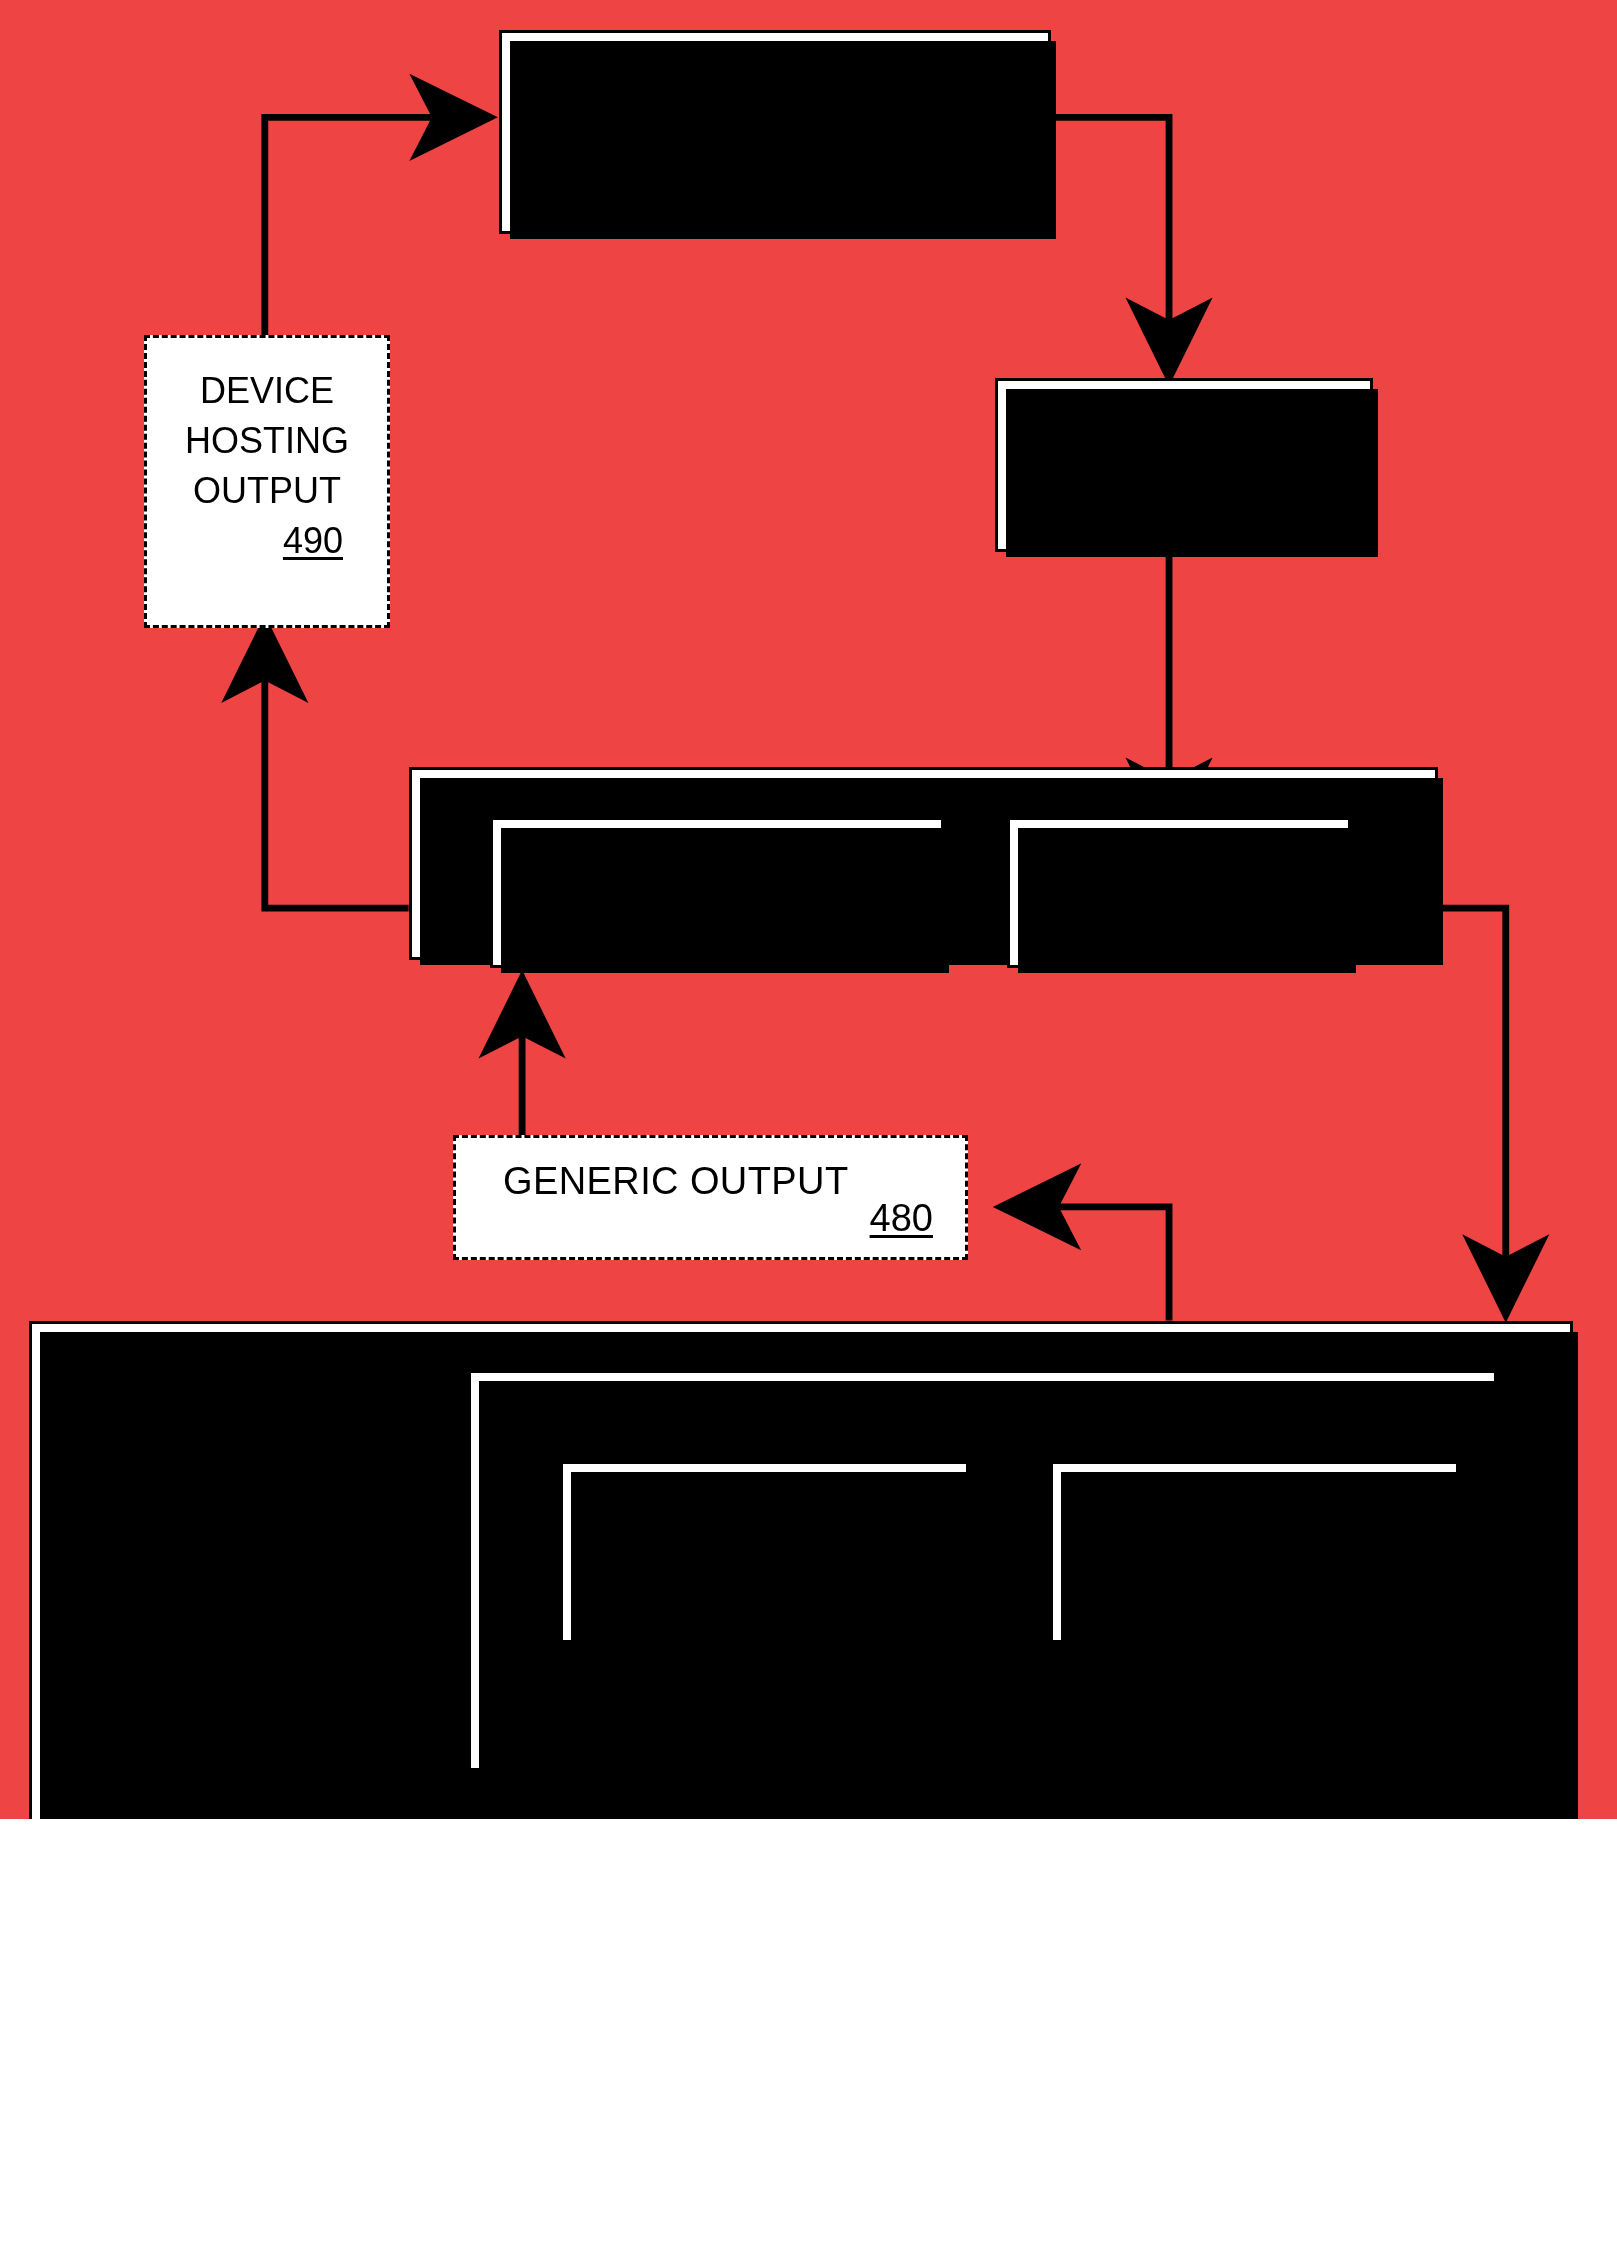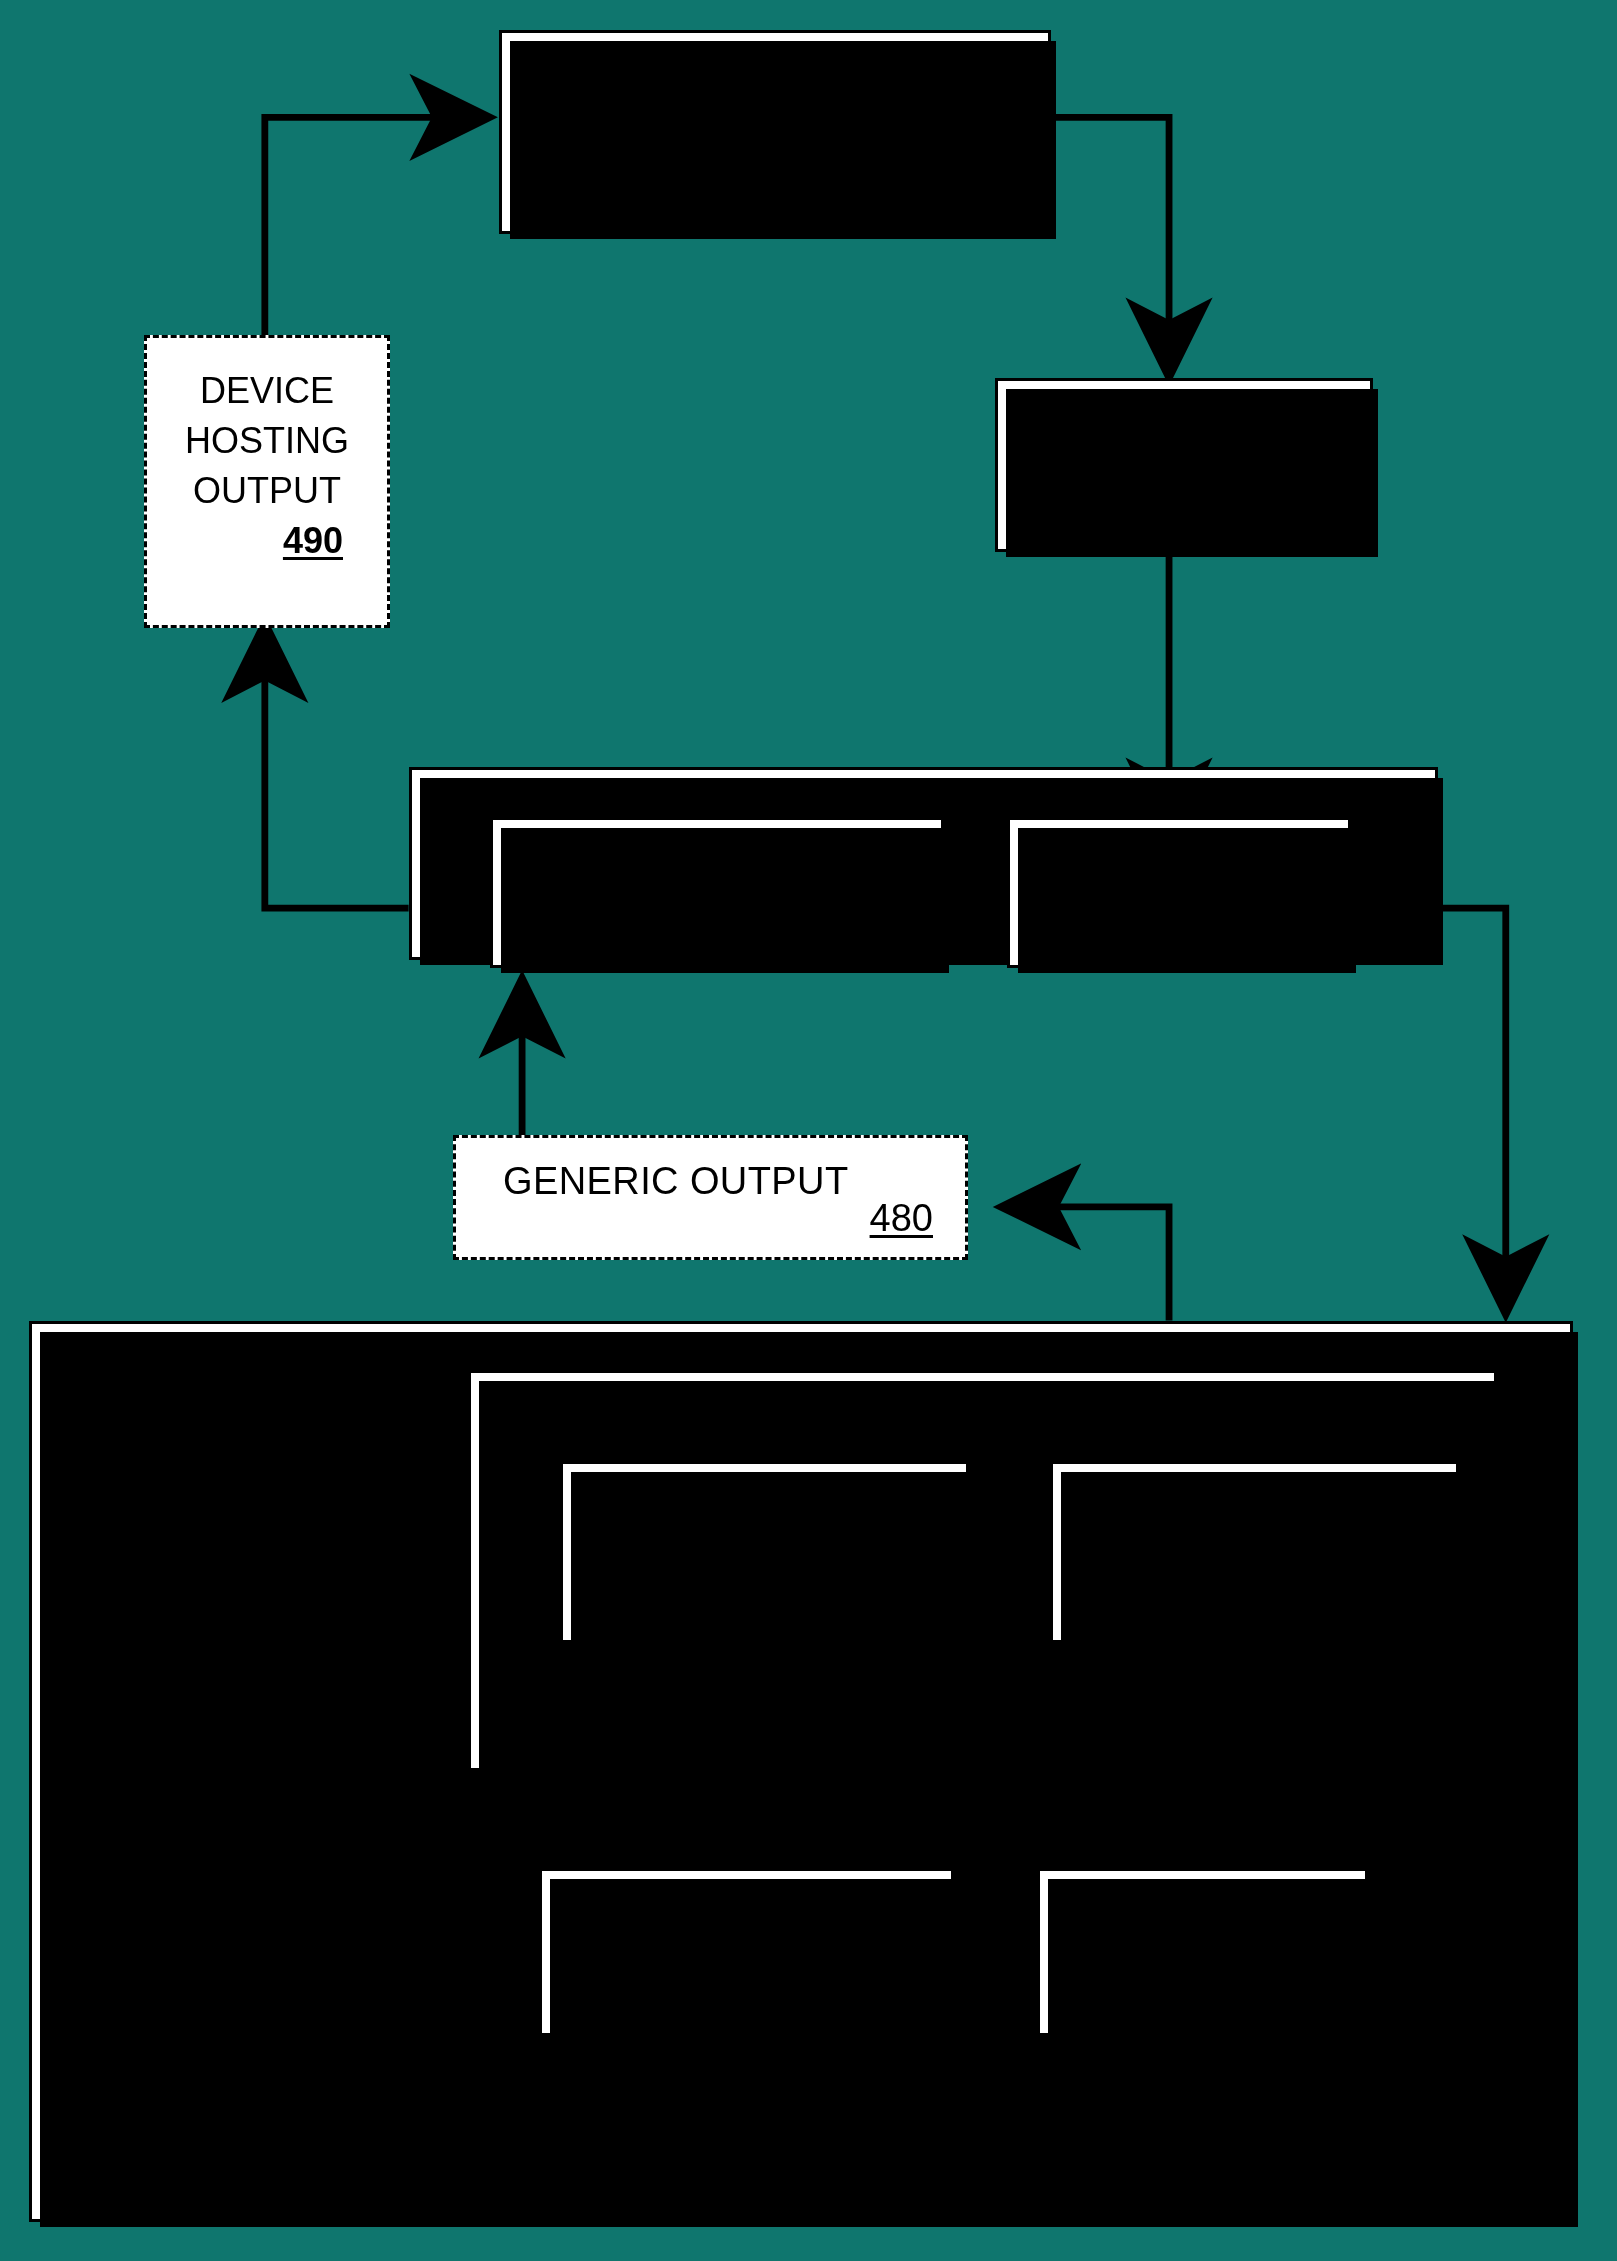--- a/index.html
+++ b/index.html
@@ -4,22 +4,22 @@
 <title>Patent Figure 4</title>
 <style>
   html, body {
     margin: 0;
     padding: 0;
     background: #ffffff;
   }
   #stage {
     position: relative;
     width: 1617px;
-    height: 2261px;
-    background: #0f766e;
+    height: 1819px;
+    background: #ef4444;
     font-family: "Liberation Sans", sans-serif;
     overflow: hidden;
   }
   svg.wires {
     position: absolute;
     left: 0;
     top: 0;
     width: 1617px;
     height: 2261px;
     pointer-events: none;
@@ -112,21 +112,21 @@
 
   <div class="box shadow" style="left:499px; top:30px; width:552px; height:204px;">
     <div class="boxtext t50" style="top:47px;">CLIENT DEVICE</div>
     <div class="cornernum t50 num" style="right:39px; top:106px;">410</div>
   </div>
 
   <div class="box dashed" style="left:144px; top:335px; width:246px; height:293px;">
     <div class="boxtext t48" style="top:32px;">DEVICE</div>
     <div class="boxtext t48" style="top:82px;">HOSTING</div>
     <div class="boxtext t48" style="top:132px;">OUTPUT</div>
-    <div class="cornernum t48 num" style="right:44px; top:182px;font-weight:bold;">490</div>
+    <div class="cornernum t48 num" style="right:44px; top:182px;">490</div>
   </div>
 
   <div class="box shadow" style="left:995px; top:378px; width:378px; height:174px;">
     <div class="boxtext t48" style="top:29px;">HTTP</div>
     <div class="lbl t48" style="left:42px; top:79px;">LISTENER</div>
     <div class="cornernum t48 num" style="right:29px; top:85px;">420</div>
   </div>
 
   <div class="box shadow" style="left:409px; top:767px; width:1029px; height:193px; z-index:1;">
     <div class="lbl t50" style="left:512px; top:135px;">HOSTING SERVICE</div>

